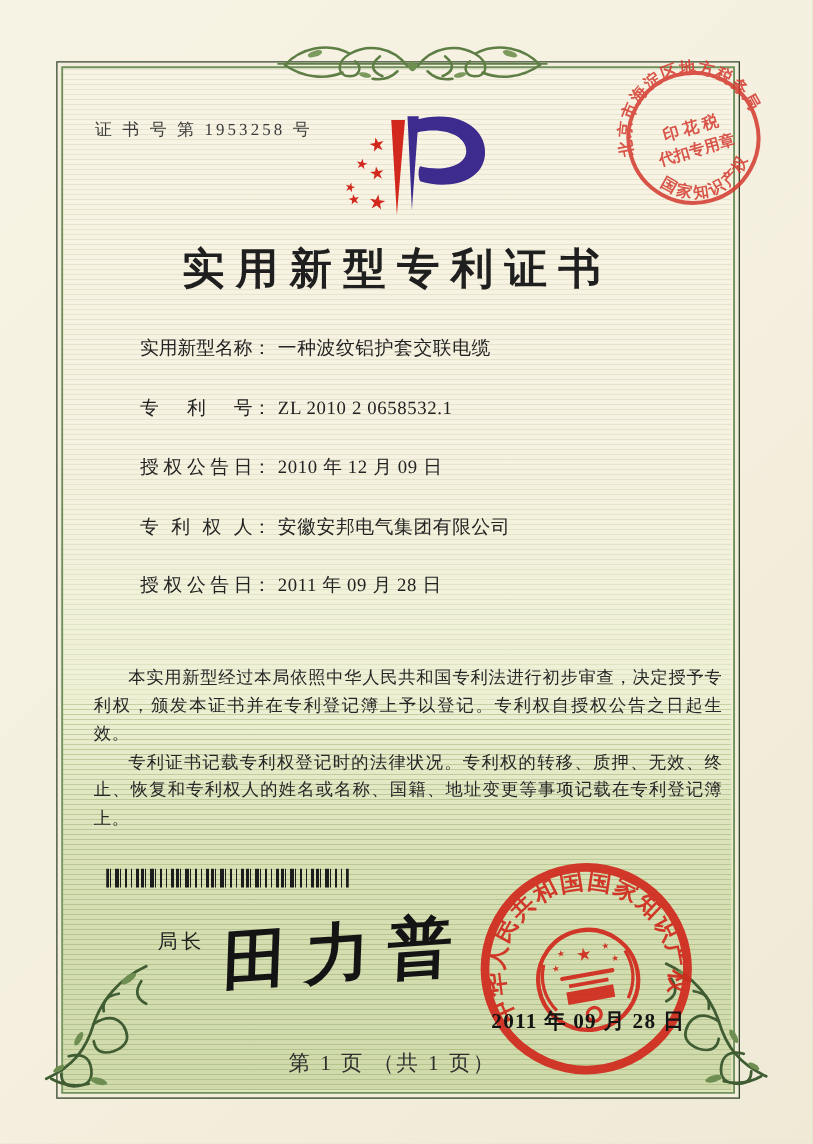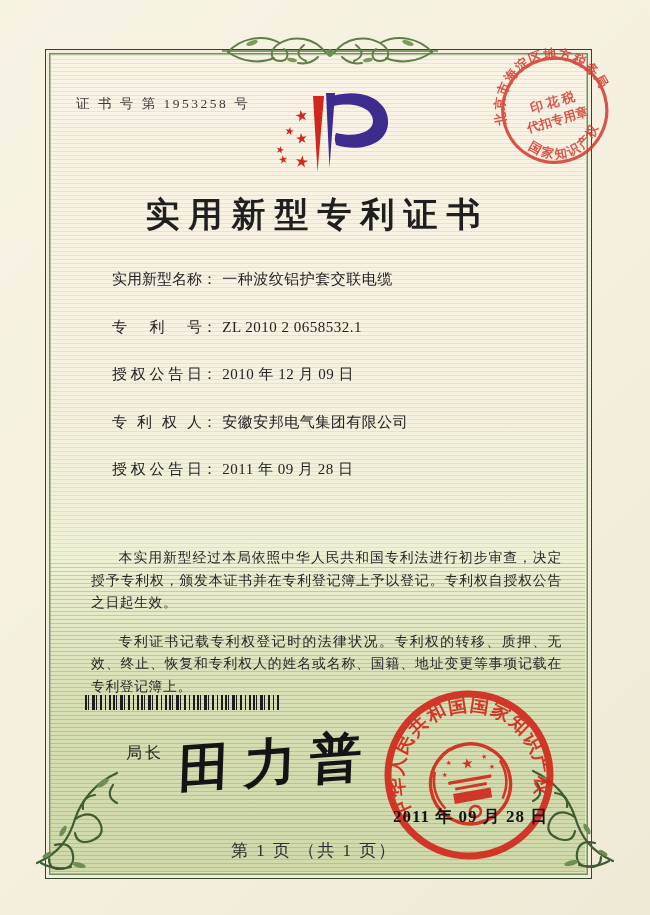--- a/index.html
+++ b/index.html
@@ -37,21 +37,21 @@
   .logo{position:absolute;left:256px;top:84px;width:170px;height:102px;z-index:4;}
   .title{position:absolute;left:45px;top:192px;width:545px;text-align:center;
     font-size:34px;font-weight:700;letter-spacing:9px;color:#1f1f1f;z-index:4;}
   .fields{position:absolute;left:76px;top:268px;width:480px;z-index:4;font-size:15px;margin-left:36px;}
   .field-row{height:47.5px;line-height:22px;}
   .flabel{display:inline-block;width:6em;text-align:justify;text-align-last:justify;color:#222;}
   .fcolon{margin-right:.35em;color:#222;}
   .fvalue{color:#222;letter-spacing:.5px;}
   .body-text{position:absolute;left:75px;top:531px;width:503px;z-index:4;
     font-size:13.8px;line-height:22.6px;text-align:justify;color:#262626;letter-spacing:.6px;}
-  .body-text p{margin:16px;text-indent:2em;}
+  .body-text p{margin:0;text-indent:2em;}
   .barcode{position:absolute;left:85px;top:695px;width:194px;height:15px;z-index:4;
     background:repeating-linear-gradient(90deg,
       #1c1c1c 0 2px,rgba(0,0,0,0) 2px 3px,
       #1c1c1c 3px 4px,rgba(0,0,0,0) 4px 7px,
       #1c1c1c 7px 10px,rgba(0,0,0,0) 10px 11px,
       #1c1c1c 11px 12px,rgba(0,0,0,0) 12px 15px,
       #1c1c1c 15px 17px,rgba(0,0,0,0) 17px 20px,
       #1c1c1c 20px 21px,rgba(0,0,0,0) 21px 24px,
       #1c1c1c 24px 26px,rgba(0,0,0,0) 26px 28px);}
   .signer-label{position:absolute;left:126px;top:743px;font-size:16px;letter-spacing:3px;color:#222;z-index:4;}

